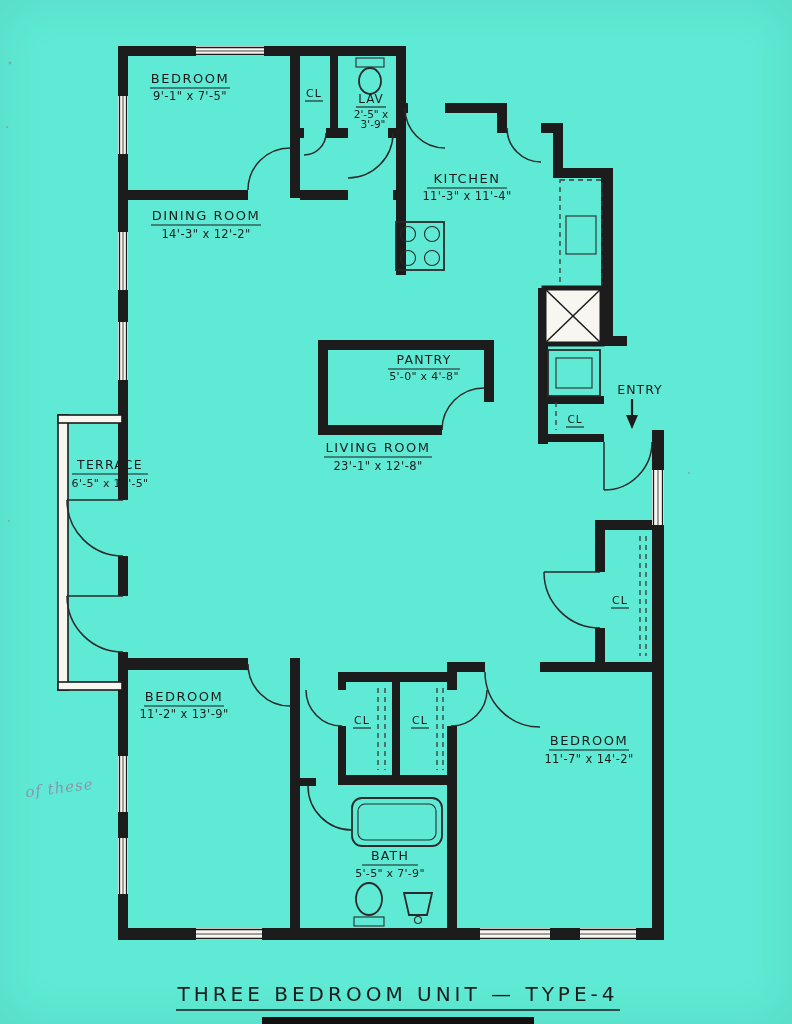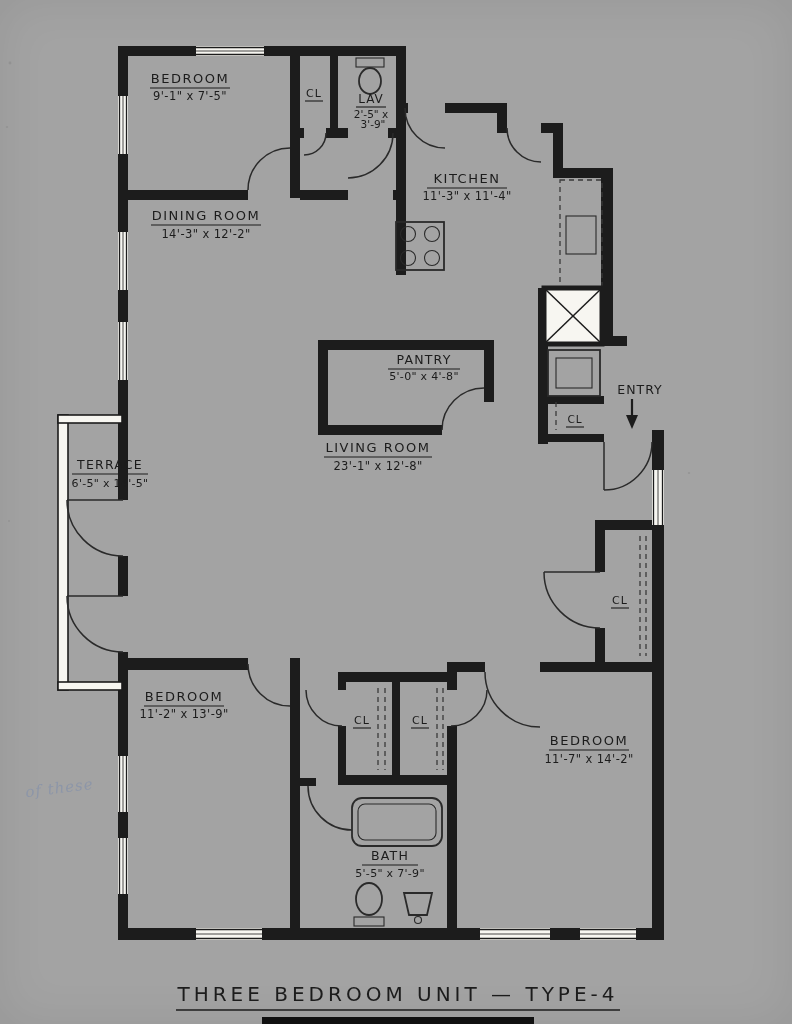--- a/index.html
+++ b/index.html
@@ -1,20 +1,20 @@
 <!DOCTYPE html>
 <html><head>
 <meta charset="utf-8">
 <style>
   html,body{margin:0;padding:0;background:#d9d7d2;}
   .page{
     position:relative;
     width:792px;height:1024px;
     margin:0 auto;
-    background:#a3a3a3;
+    background:#5eead4;
     box-shadow:inset 0 0 50px rgba(0,0,0,0.07);
     overflow:hidden;
     font-family:"DejaVu Sans",sans-serif;
   }
   svg{position:absolute;left:0;top:0;}
   .wall{fill:#1c1c1c;}
   .thin{fill:none;stroke:#1c1c1c;stroke-width:1.5;}
   .thin2{fill:#f7f6f1;stroke:#1c1c1c;stroke-width:1.6;}
   .arc{fill:none;stroke:#2a2a2a;stroke-width:1.5;}
   .fix{fill:none;stroke:#2a2a2a;stroke-width:1.8;}

